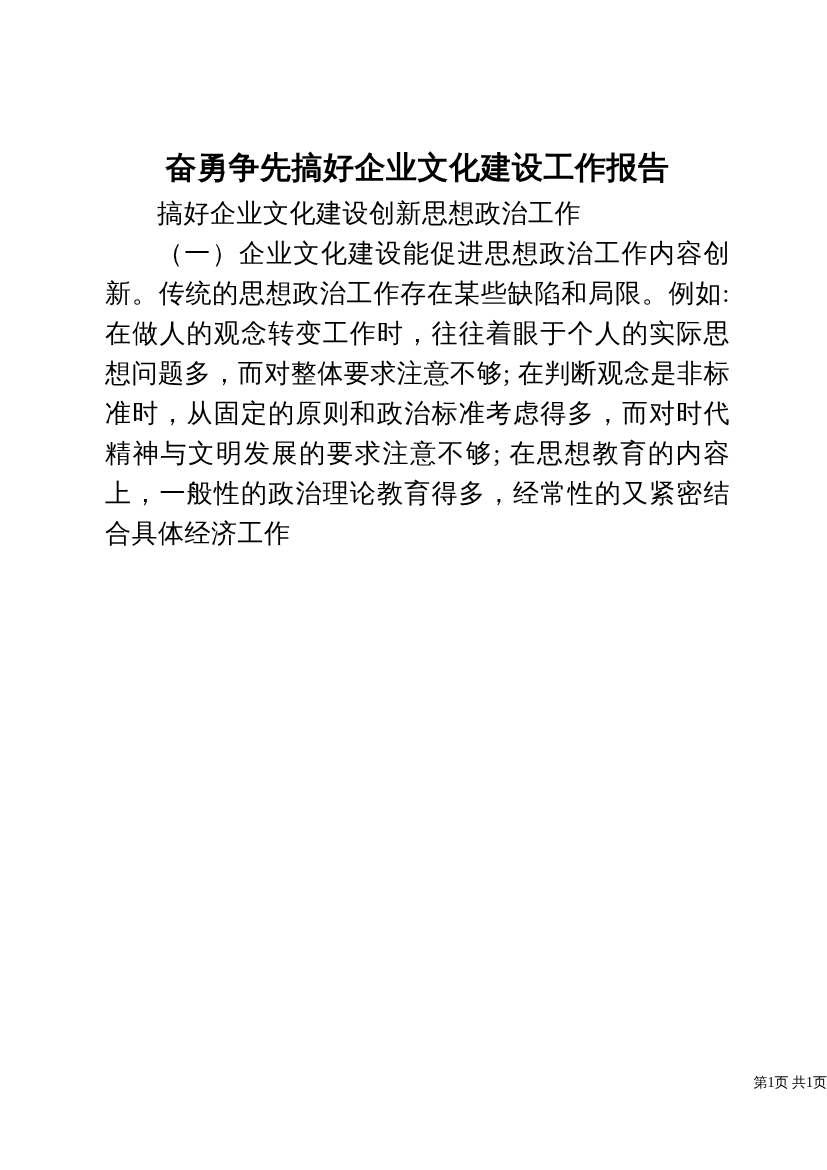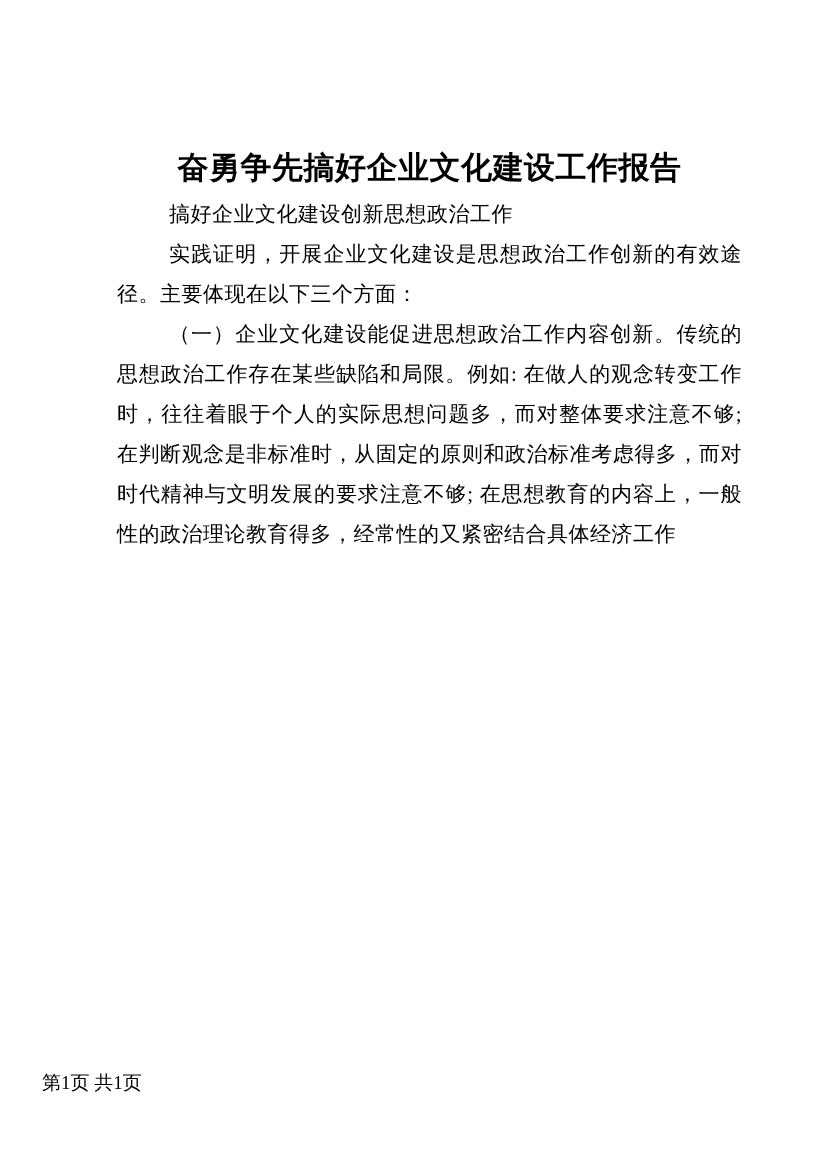--- a/index.html
+++ b/index.html
@@ -14,56 +14,54 @@
     background: #ffffff;
     color: #000000;
     overflow: hidden;
     font-family: "Liberation Serif", "DejaVu Serif", serif;
   }
   .content {
     position: absolute;
     top: 148px;
     left: 105px;
     width: 625px;
-    margin-left: 12px;
   }
   .doc-title {
     margin: 0 0 6px 0;
     font-size: 31px;
     font-weight: bold;
     line-height: 40px;
     text-align: center;
     letter-spacing: 0.5px;
     white-space: nowrap;
   }
   .para {
     margin: 0;
-    font-size: 21px;
+    font-size: 26px;
     line-height: 40px;
     text-align: justify;
     text-indent: 52px;
     letter-spacing: 0.5px;
   }
   .page-footer {
     position: absolute;
     top: 1072px;
     left: 42px;
     right: 0;
-    text-align: left;
-    font-size: 19px;
+    text-align: right;
+    font-size: 14px;
     line-height: 22px;
   }
 </style>
 </head>
 <body>
 
 <div class="page">
   <div class="content">
     <h1 class="doc-title">奋勇争先搞好企业文化建设工作报告</h1>
     <p class="para">搞好企业文化建设创新思想政治工作</p>
-    <p class="para">实践证明，开展企业文化建设是思想政治工作创新的有效途径。主要体现在以下三个方面：</p>
     <p class="para">（一）企业文化建设能促进思想政治工作内容创新。传统的思想政治工作存在某些缺陷和局限。例如: 在做人的观念转变工作时，往往着眼于个人的实际思想问题多，而对整体要求注意不够; 在判断观念是非标准时，从固定的原则和政治标准考虑得多，而对时代精神与文明发展的要求注意不够; 在思想教育的内容上，一般性的政治理论教育得多，经常性的又紧密结合具体经济工作</p>
   </div>
 
   <div class="page-footer">
     <span>第1页 共1页</span>
   </div>
 </div>
 
 </body></html>

